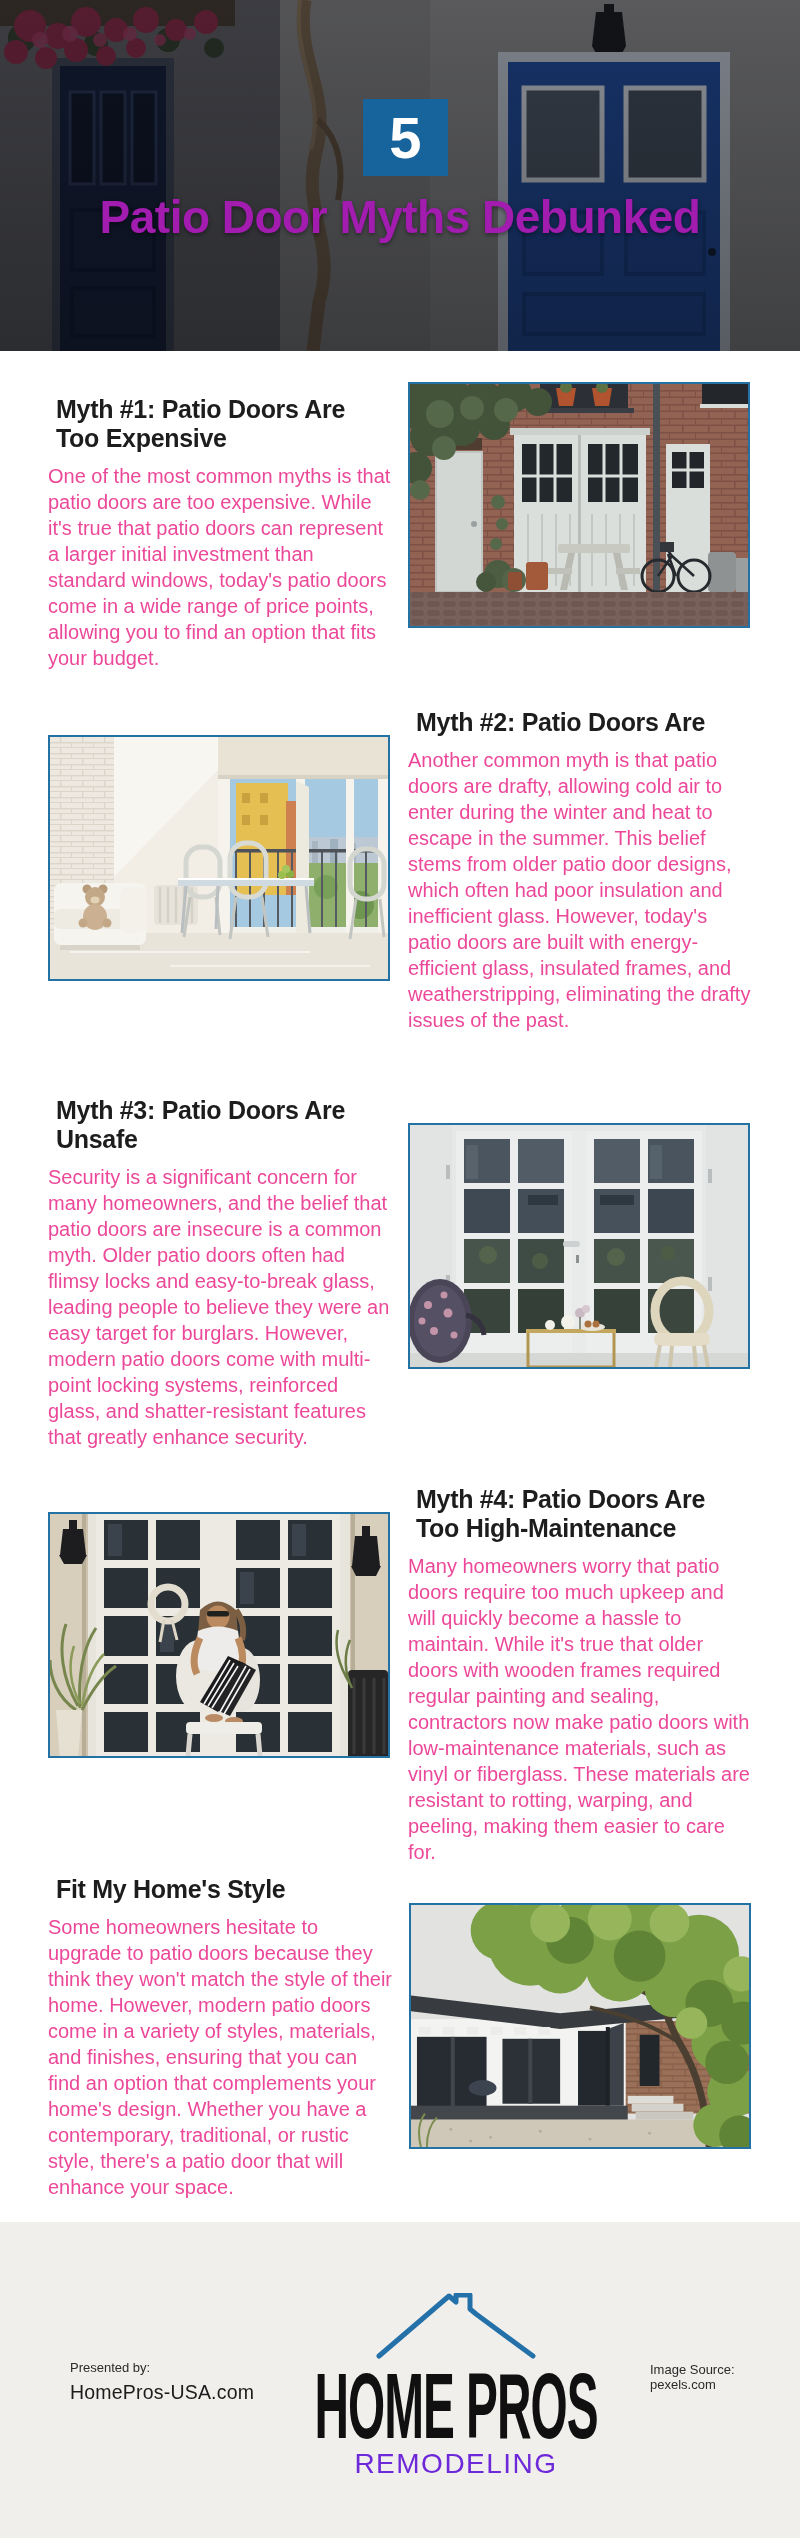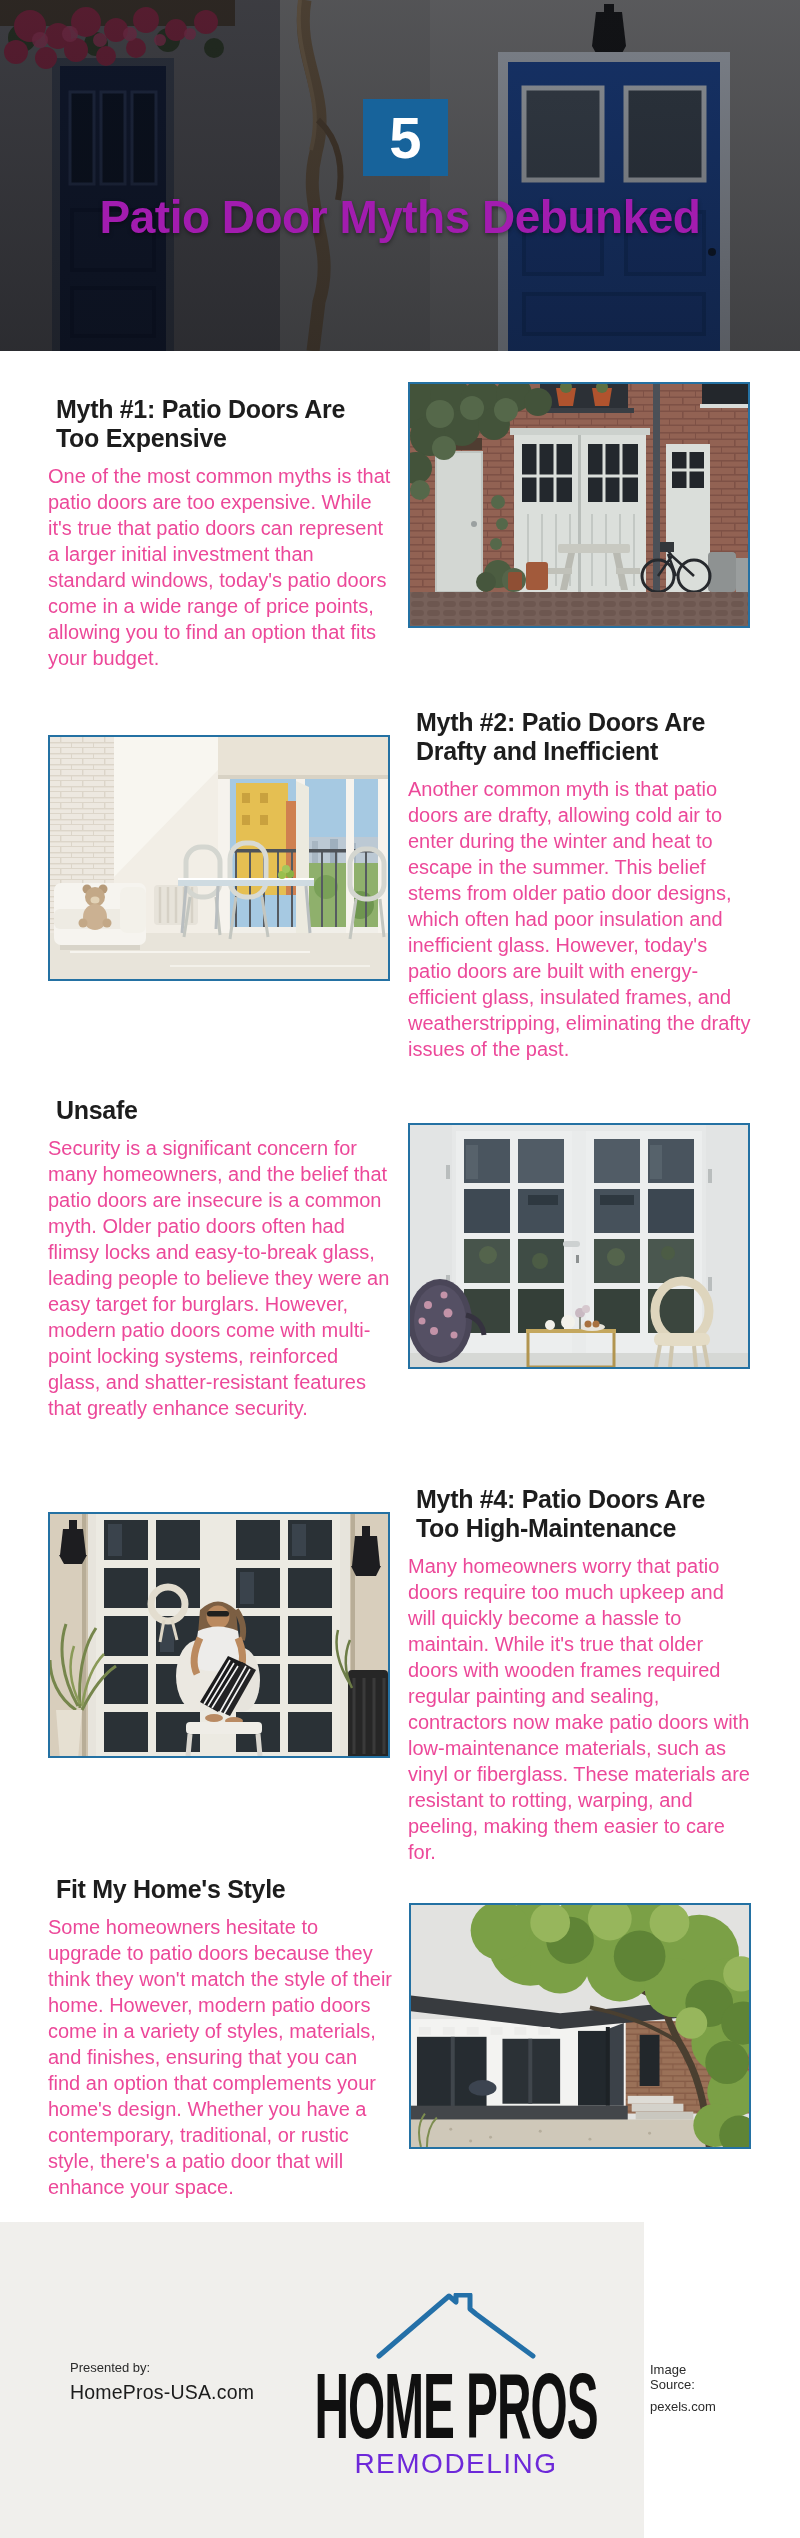--- a/index.html
+++ b/index.html
@@ -22,26 +22,26 @@
   .myth h2 span{display:block;}
   .myth p{margin:10px 0 0 0;font-size:20px;line-height:26px;color:#ec4899;}
   .photo{position:absolute;width:338px;height:242px;border:2px solid #2471a3;background:#dfe3e3;display:block;}
   .s1{top:387px}.s1 .text{left:48px}.s1 .photo{left:408px;top:-5px}
   .s2{top:700px}.s2 .text{left:408px}.s2 .photo{left:48px;top:35px}
   .s3{top:1088px}.s3 .text{left:48px}.s3 .photo{left:408px;top:35px}
   .s4{top:1477px}.s4 .text{left:408px}.s4 .photo{left:48px;top:35px}
   .s5{top:1867px}.s5 .text{left:48px}.s5 .photo{left:409px;top:36px}
 
   
-  .footer{position:absolute;top:2222px;left:0;width:644px;height:316px;background:#f0efec;}
+  .footer{position:absolute;top:2222px;left:0;width:800px;height:316px;background:#f0efec;}
   .presented{position:absolute;left:70px;top:138px;color:#2b2b2b;}
   .small-label{font-size:13px;color:#2b2b2b;}
   .presented .value{font-size:19.5px;color:#1c1c1c;margin-top:6px;letter-spacing:0.2px;}
   .source{position:absolute;left:650px;top:140px;color:#2b2b2b;}
-  .source .value{font-size:13px;margin-top:7px;color:#2b2b2b;}
+  .source .value{font-size:13px;color:#2b2b2b;}
   .logo{position:absolute;left:456px;top:0;width:400px;transform:translateX(-50%);text-align:center;}
   .logo-roof{position:absolute;top:71px;left:50%;transform:translateX(-50%);}
   .logo-title{position:absolute;top:148px;left:50%;width:600px;margin-left:-300px;
       font-size:92px;line-height:72px;font-weight:700;color:#101010;letter-spacing:-2px;
       transform:scaleX(0.52);transform-origin:50% 0;white-space:nowrap;}
   .logo-subtitle{position:absolute;top:226px;left:50%;transform:translateX(-50%);
       font-size:28px;font-weight:400;color:#6d28d9;letter-spacing:1.5px;white-space:nowrap;}
 </style>
 </head>
 <body>
@@ -207,21 +207,20 @@
     <path d="M248,192 L262,172 L284,192 M262,172 L256,164 M266,192 L258,170" stroke="#26292d" stroke-width="2.5" fill="none"></path>
     <rect x="250" y="158" width="14" height="10" fill="#33373b"></rect>
     <rect y="208" width="338" height="34" fill="url(#c1)"></rect>
   </svg>
 </section>
 
 <section class="myth s2">
   <div class="text">
     <h2>
         <span>Myth #2: Patio Doors Are</span>
-        <span>Drafty and Inefficient</span>
       </h2>
     <p>Another common myth is that patio doors are drafty, allowing cold air to enter during the winter and heat to escape in the summer. This belief stems from older patio door designs, which often had poor insulation and inefficient glass. However, today's patio doors are built with energy-efficient glass, insulated frames, and weatherstripping, eliminating the drafty issues of the past.</p>
   </div>
   <svg class="photo" viewBox="0 0 338 242" preserveAspectRatio="none" aria-hidden="true">
     <defs>
       <pattern id="wb" width="22" height="11" patternUnits="userSpaceOnUse">
         <rect width="22" height="11" fill="#ede8e0"></rect>
         <rect y="5" width="22" height="1.4" fill="#dcd5c9"></rect>
           <rect y="10" width="22" height="1.4" fill="#dcd5c9"></rect>
         <rect x="10" width="1.4" height="5" fill="#dcd5c9"></rect>
@@ -285,20 +284,21 @@
     <ellipse cx="45" cy="163" rx="4.5" ry="3.5" fill="#e2d2b6"></ellipse>
     <ellipse cx="45" cy="180" rx="12" ry="13" fill="#cbb192"></ellipse>
     <circle cx="33" cy="186" r="4.5" fill="#c3a887"></circle>
       <circle cx="57" cy="186" r="4.5" fill="#c3a887"></circle>
   </svg>
 </section>
 
 <section class="myth s3">
   <div class="text">
     <h2>
+        <span>Myth #3: Patio Doors Are</span>
         <span>Unsafe</span>
       </h2>
     <p>Security is a significant concern for many homeowners, and the belief that patio doors are insecure is a common myth. Older patio doors often had flimsy locks and easy-to-break glass, leading people to believe they were an easy target for burglars. However, modern patio doors come with multi-point locking systems, reinforced glass, and shatter-resistant features that greatly enhance security.</p>
   </div>
   <svg class="photo" viewBox="0 0 338 242" preserveAspectRatio="none" aria-hidden="true">
     <rect width="338" height="242" fill="#e6e8e8"></rect>
     <rect width="42" height="242" fill="#e2e4e4"></rect>
       <rect x="296" width="42" height="242" fill="#e2e4e4"></rect>
     <rect x="36" y="40" width="4" height="14" fill="#b9bdbd"></rect>
       <rect x="36" y="150" width="4" height="14" fill="#b9bdbd"></rect>

